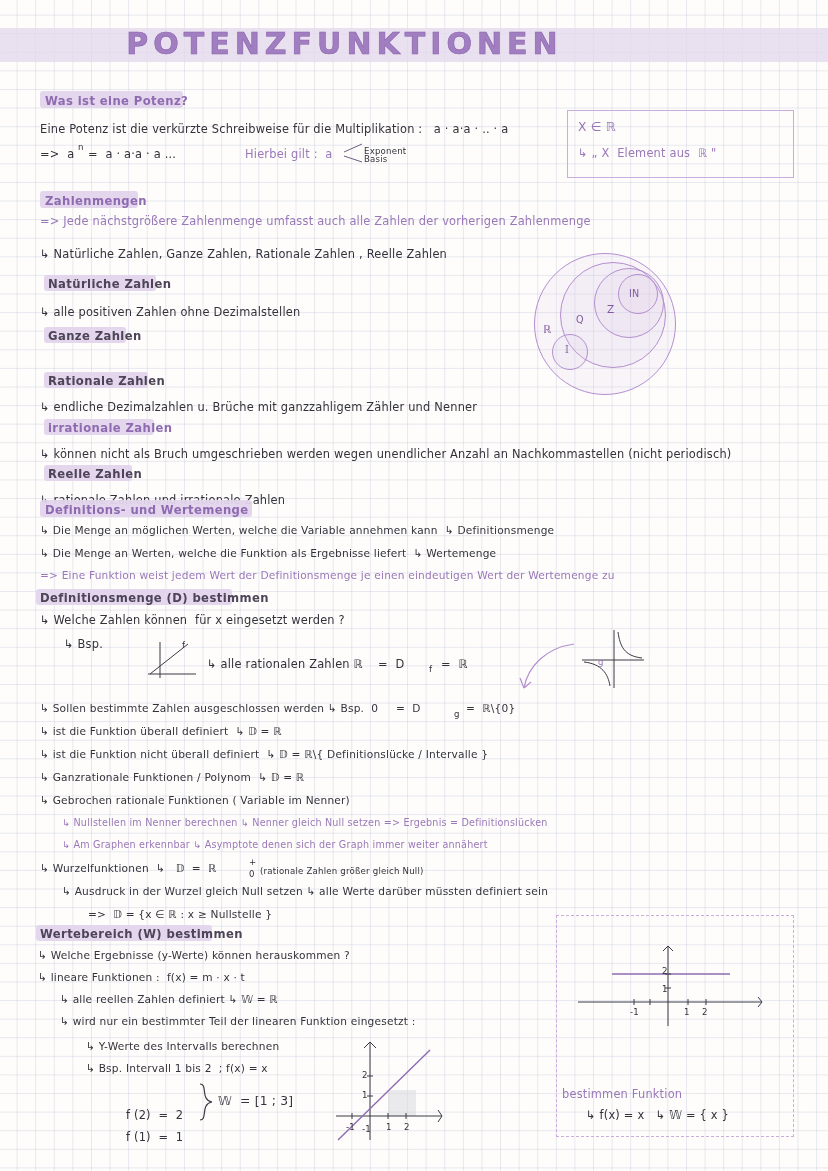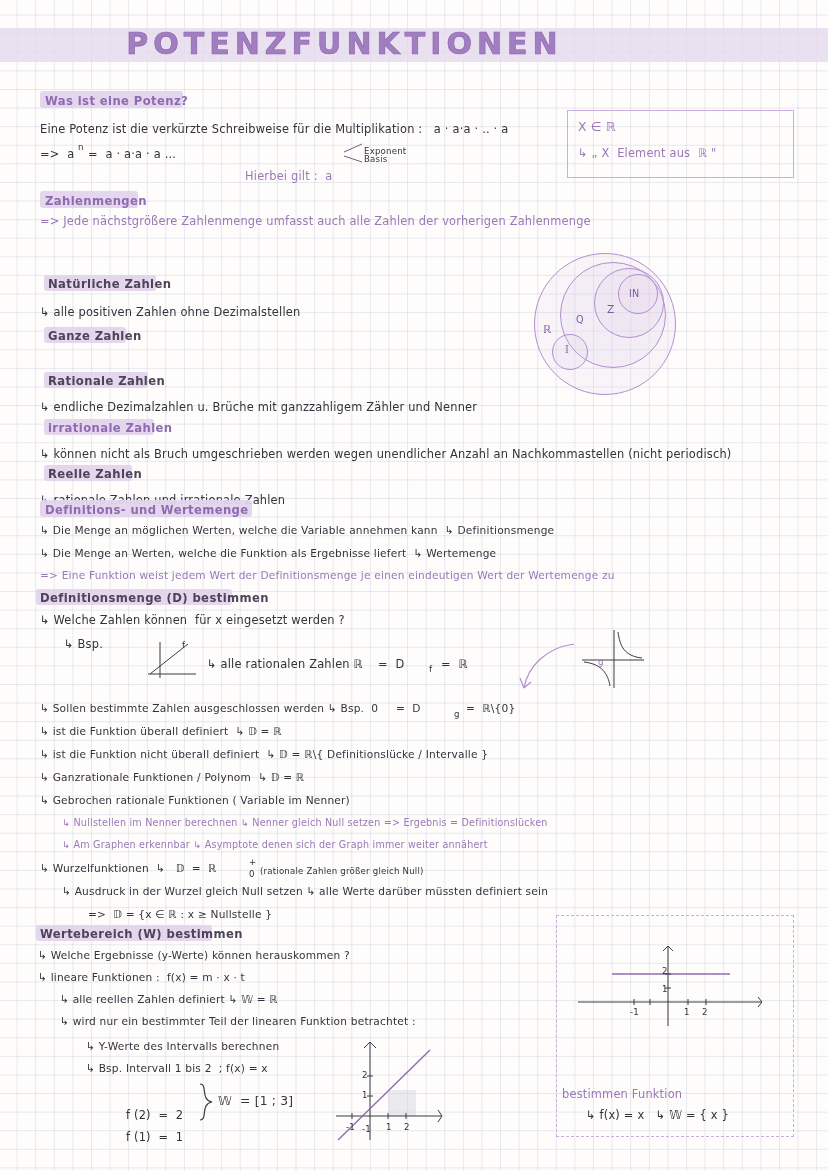--- a/index.html
+++ b/index.html
@@ -119,37 +119,38 @@
   <div class="title-text">POTENZFUNKTIONEN</div>
 
   <div class="chip" style="left:40px; top:91px; width:143px; height:17px;"></div>
   <div class="chip-text" style="left:45px; top:94px;">Was ist eine Potenz?</div>
 
   <div class="t s12 dark" style="left:40px; top:122px;">Eine Potenz ist die verkürzte Schreibweise für die Multiplikation :   a · a·a · .. · a</div>
 
   <div class="t s12 dark" style="left:40px; top:147px;">=&gt;  a</div>
   <div class="t s9 dark" style="left:78px; top:142px;">n</div>
   <div class="t s12 dark" style="left:88px; top:147px;">=  a · a·a · a ...</div>
-  <div class="t s12 purple" style="left:245px; top:147px;margin-top:22px;">Hierbei gilt :  a</div>
+  <div class="t s12 purple" style="left:245px; top:147px;">Hierbei gilt :  a</div>
 
   <svg style="left:340px; top:140px;" width="80" height="26">
     <path d="M4,12 L22,4" stroke="#6e5d82" stroke-width="1" fill="none"></path>
     <path d="M4,16 L22,22" stroke="#6e5d82" stroke-width="1" fill="none"></path>
   </svg>
   <div class="t s9 dark" style="left:364px; top:146px;">Exponent</div>
   <div class="t s9 dark" style="left:364px; top:154px;">Basis</div>
 
   <div class="box" style="left:567px; top:110px; width:225px; height:66px;"></div>
   <div class="t s13 purple" style="left:578px; top:120px;">X ∈ ℝ</div>
   <div class="t s12 purple" style="left:578px; top:146px;">↳ „ X  Element aus  ℝ "</div>
 
   <div class="chip" style="left:40px; top:191px; width:98px; height:17px;"></div>
   <div class="chip-text" style="left:45px; top:194px;">Zahlenmengen</div>
 
   <div class="t s12 purple" style="left:40px; top:214px;">=&gt; Jede nächstgrößere Zahlenmenge umfasst auch alle Zahlen der vorherigen Zahlenmenge</div>
+  <div class="t s12 dark" style="left:40px; top:247px;">↳ Natürliche Zahlen, Ganze Zahlen, Rationale Zahlen , Reelle Zahlen</div>
 
   <div class="chip" style="left:44px; top:275px; width:112px; height:16px;"></div>
   <div class="chip-text chip-dark" style="left:48px; top:277px;">Natürliche Zahlen</div>
   <div class="t s12 dark" style="left:40px; top:305px;">↳ alle positiven Zahlen ohne Dezimalstellen</div>
 
   <div class="chip" style="left:44px; top:296px; width:0px; height:0px;"></div>
   <div class="chip" style="left:44px; top:296px; width:0; height:0;"></div>
 
   <div class="chip" style="left:44px; top:297px; width:0; height:0;"></div>
 
@@ -243,21 +244,21 @@
 
   <div class="t s11 dark" style="left:62px; top:885px;">↳ Ausdruck in der Wurzel gleich Null setzen ↳ alle Werte darüber müssten definiert sein</div>
   <div class="t s11 dark" style="left:88px; top:908px;">=&gt;  𝔻 = {x ∈ ℝ : x ≥ Nullstelle }</div>
 
   <div class="chip" style="left:36px; top:925px; width:176px; height:16px;"></div>
   <div class="chip-text chip-dark" style="left:40px; top:927px;">Wertebereich (W) bestimmen</div>
 
   <div class="t s11 dark" style="left:38px; top:949px;">↳ Welche Ergebnisse (y-Werte) können herauskommen ?</div>
   <div class="t s11 dark" style="left:38px; top:971px;">↳ lineare Funktionen :  f(x) = m · x · t</div>
   <div class="t s11 dark" style="left:60px; top:993px;">↳ alle reellen Zahlen definiert ↳ 𝕎 = ℝ</div>
-  <div class="t s11 dark" style="left:60px; top:1015px;">↳ wird nur ein bestimmter Teil der linearen Funktion betrachtet :</div>
+  <div class="t s11 dark" style="left:60px; top:1015px;">↳ wird nur ein bestimmter Teil der linearen Funktion eingesetzt :</div>
   <div class="t s11 dark" style="left:86px; top:1040px;">↳ Y-Werte des Intervalls berechnen</div>
   <div class="t s11 dark" style="left:86px; top:1062px;">↳ Bsp. Intervall 1 bis 2  ; f(x) = x</div>
 
   <div class="t s12 dark" style="left:126px; top:1086px;margin-top:44px;">f (1)  =  1</div>
   <div class="t s12 dark" style="left:126px; top:1108px;">f (2)  =  2</div>
   <svg style="left:196px; top:1082px;" width="22" height="42">
     <path d="M4,2 C12,2 4,18 16,20 C4,22 12,38 4,38" stroke="#3a3a44" stroke-width="1.2" fill="none"></path>
   </svg>
   <div class="t s13 dark" style="left:218px; top:1094px;">𝕎  = [1 ; 3]</div>
 

